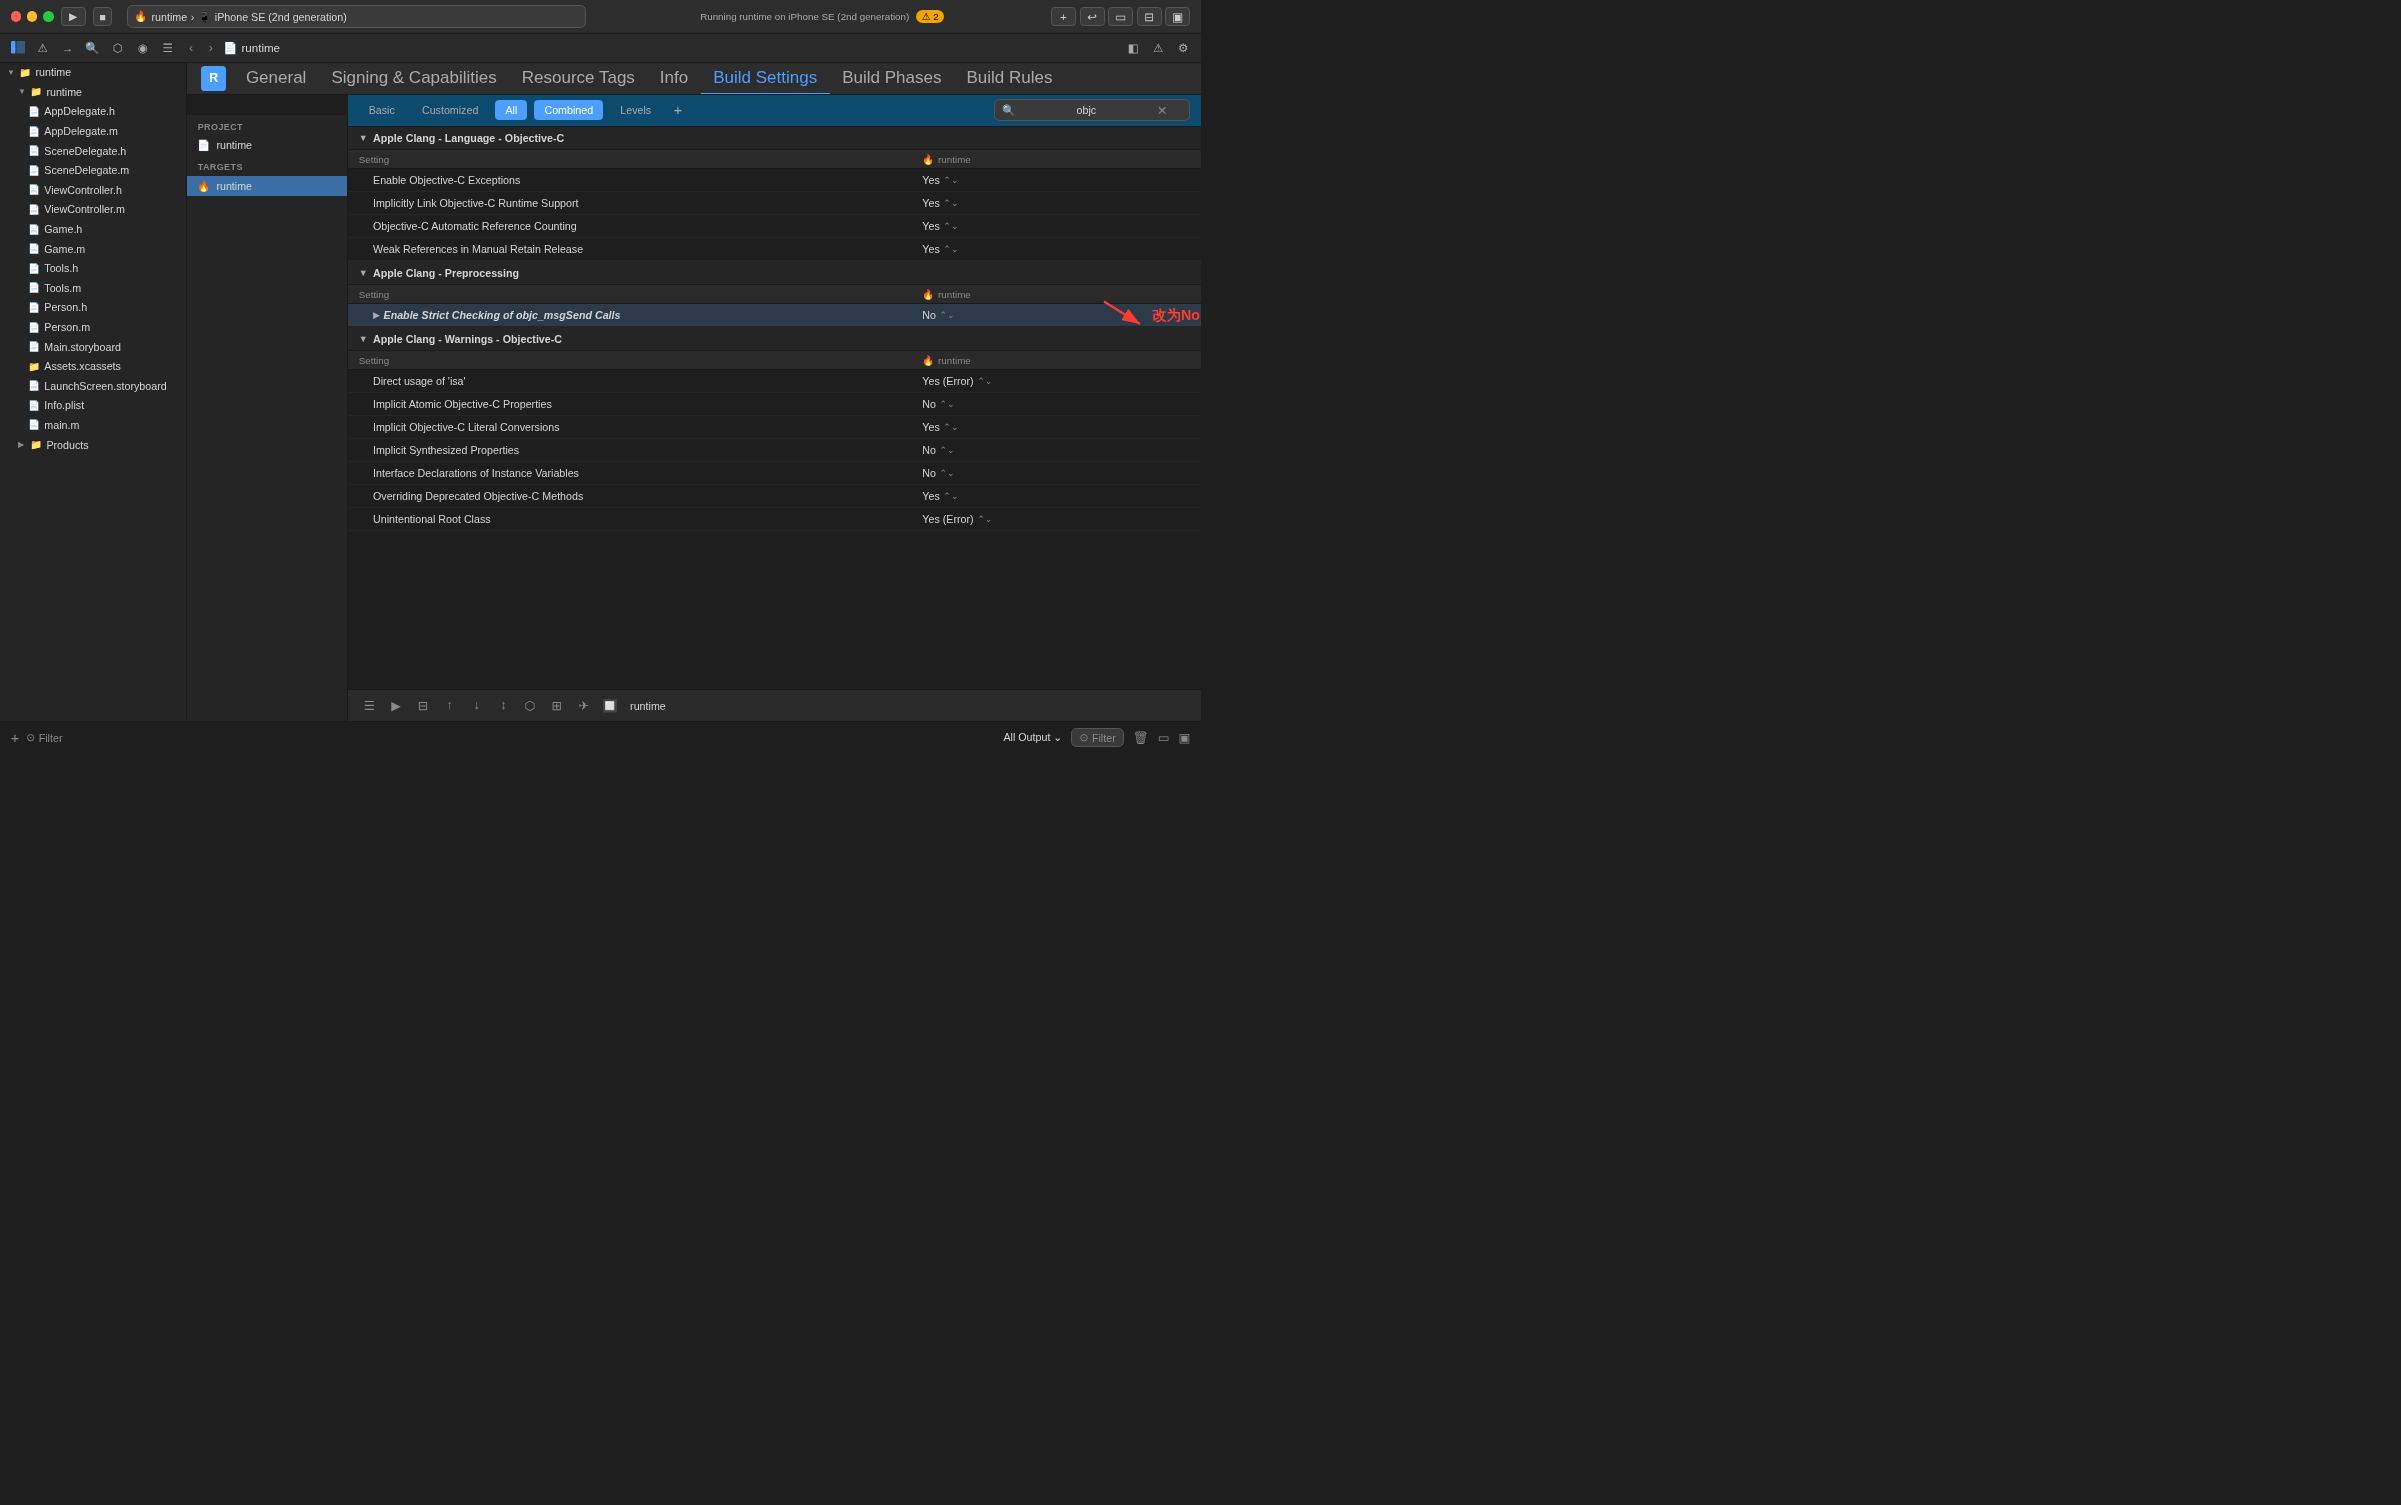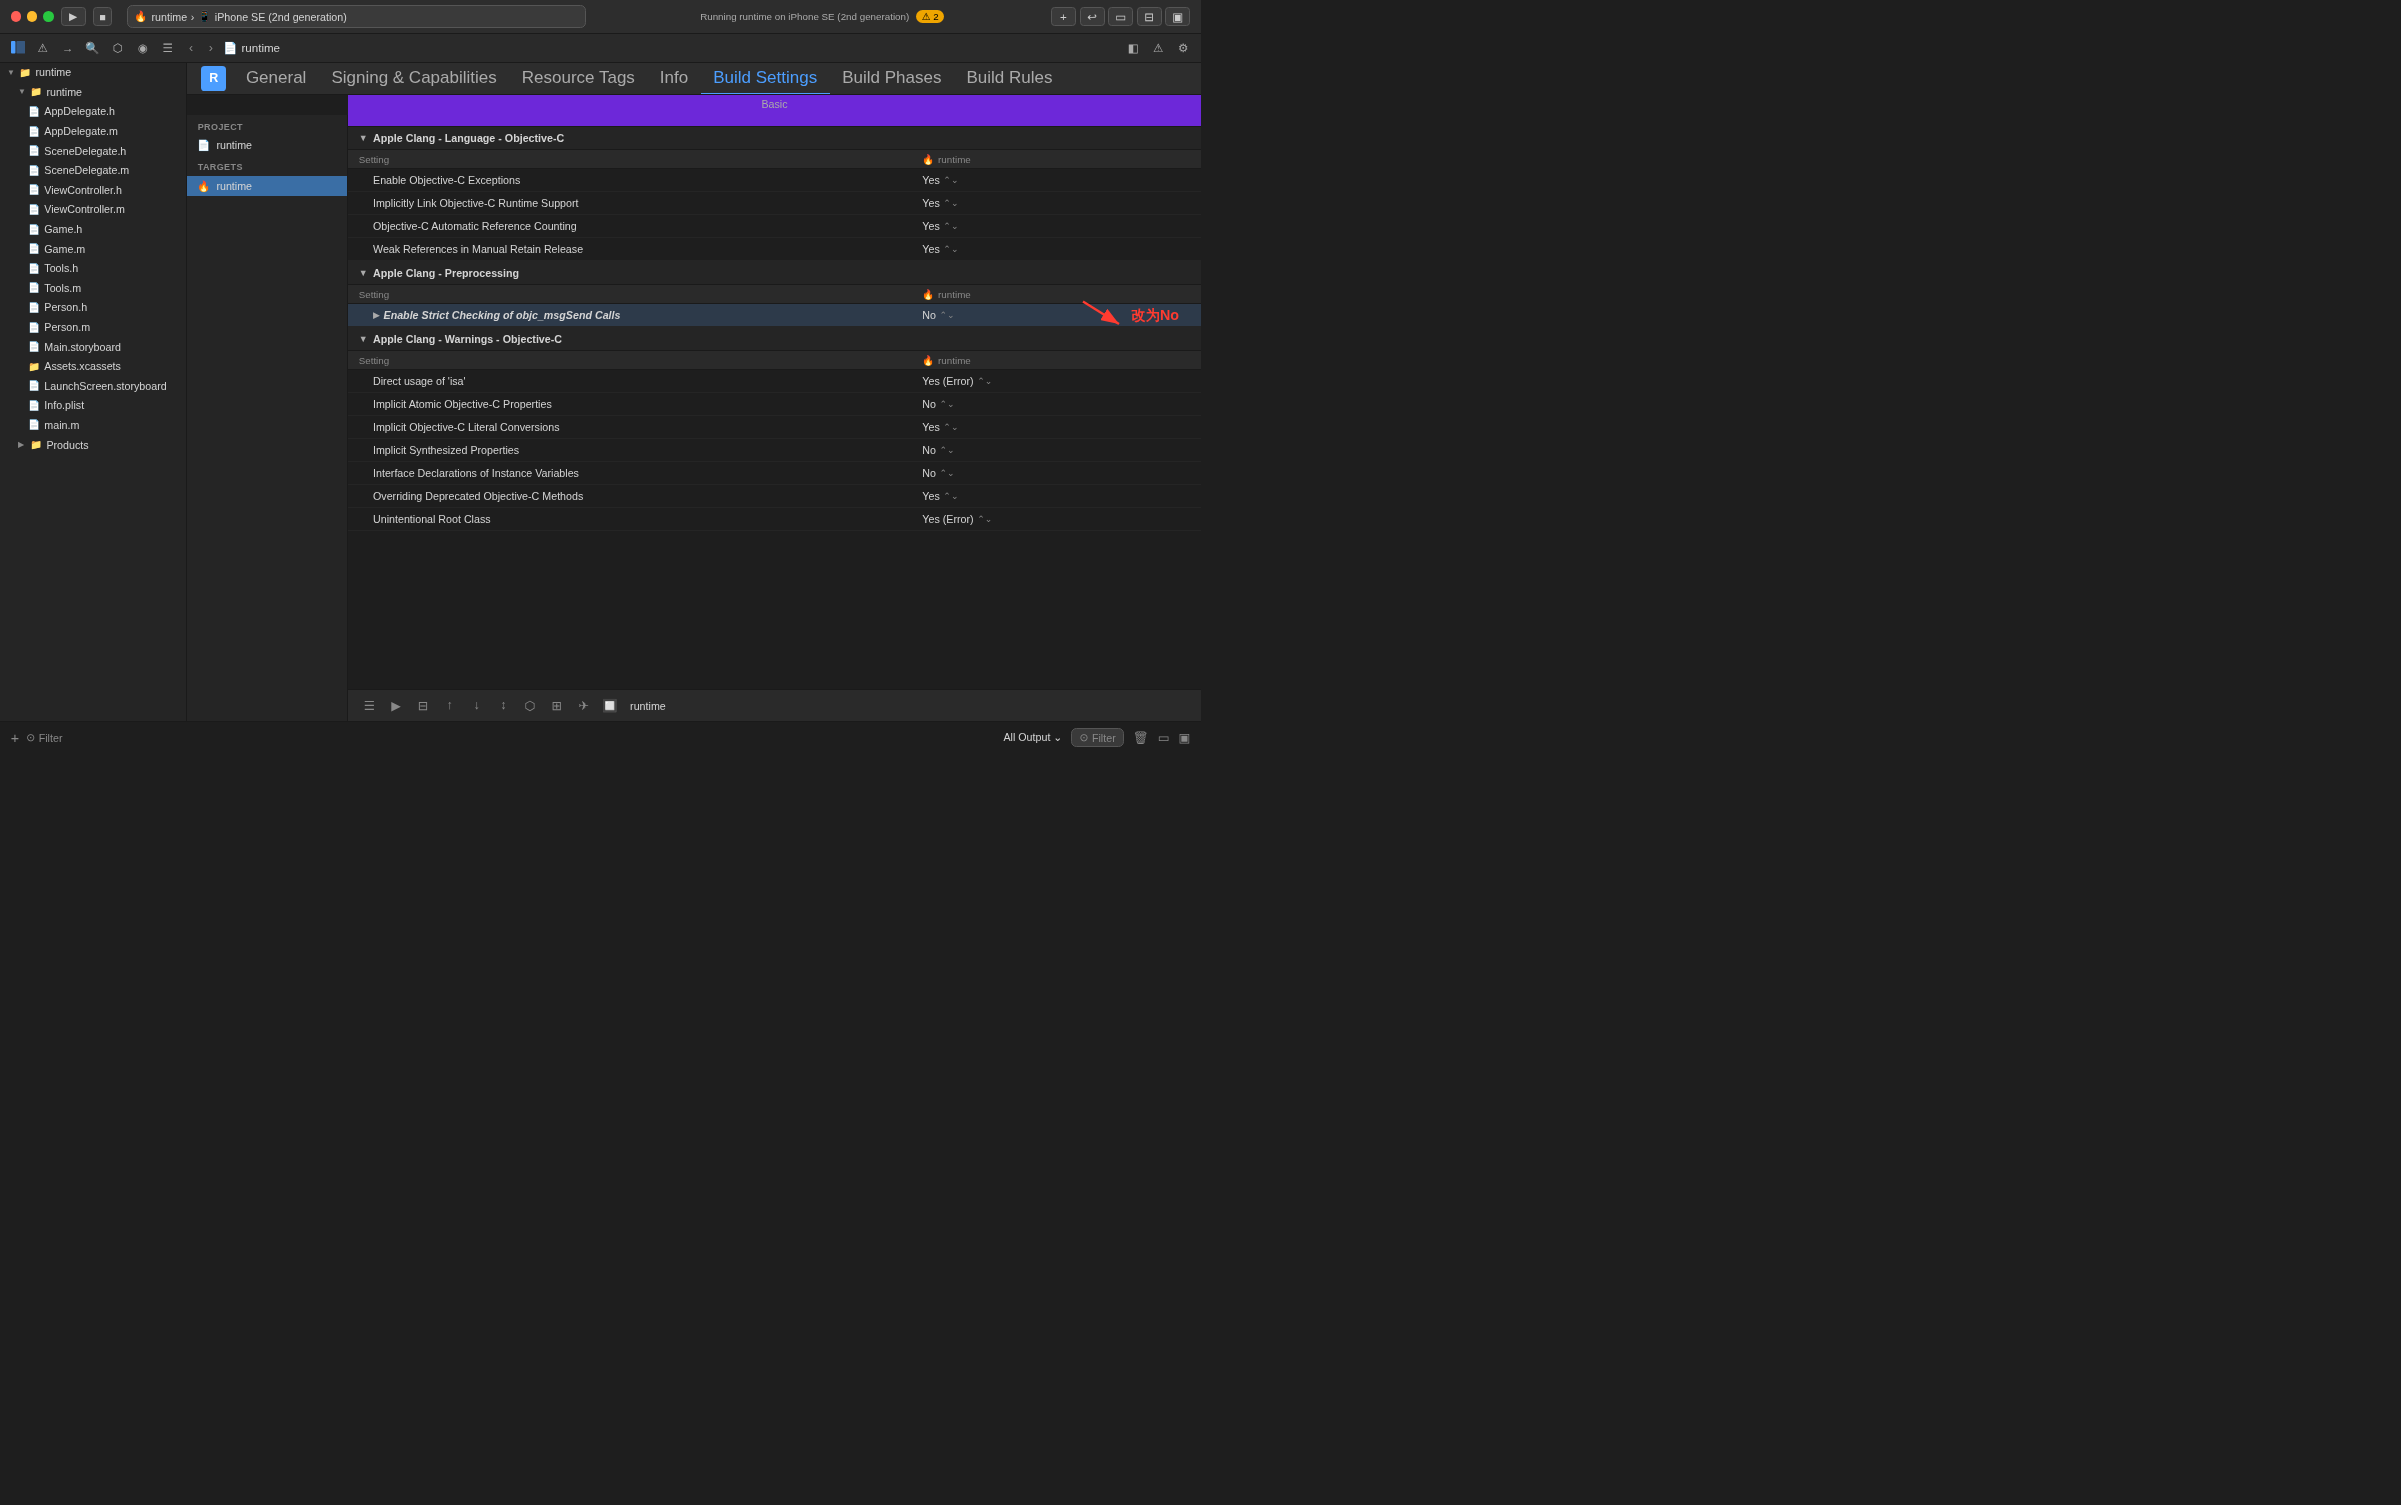--- a/index.html
+++ b/index.html
@@ -208,27 +208,26 @@
     
     .build-settings {
       flex: 1;
       display: flex;
       flex-direction: column;
       overflow: hidden;
     }
 
     .filter-toolbar {
       height: 32px;
-      background: #6d28d9;
+      background: #0c4a6e;
       display: flex;
       align-items: center;
       padding: 0 10.7px;
       gap: 7.1px;
       border-bottom: 0.9px solid #1a1a1a;
-      flex-direction: column;
     }
     .filter-btn {
       padding: 2.7px 9px;
       border-radius: 3.6px;
       font-size: 10.7px;
       cursor: pointer;
       background: transparent;
       border: 0.9px solid transparent;
       color: #aaa;
     }
@@ -634,21 +633,21 @@
           </div>
 
           <div class="setting-row row-highlight-blue" style="position:relative;">
             <span style="color:#aaa; font-size:9px; margin-right:3.6px;">▶</span>
             <div class="setting-name" style="font-weight:600;font-style:italic;">Enable Strict Checking of objc_msgSend Calls</div>
             <div class="setting-value">
               <span>No</span>
               <span class="stepper">⌃⌄</span>
             </div>
 
-            <div style="position:absolute; right:22px; top:50%; transform:translateY(-50%); display:flex; align-items:center; gap:3.6px;">
+            <div style="position:absolute; right:1px; top:50%; transform:translateY(-50%); display:flex; align-items:center; gap:3.6px;">
               <svg width="54" height="36" viewBox="0 0 60 40">
                 <path d="M10 5 L50 30" stroke="#ff3b30" stroke-width="2.5" fill="none" marker-end="url(#arrowhead)"></path>
                 <defs>
                   <marker id="arrowhead" markerWidth="8" markerHeight="6" refX="8" refY="3" orient="auto">
                     <polygon points="0 0, 8 3, 0 6" fill="#ff3b30"></polygon>
                   </marker>
                 </defs>
               </svg>
               <span style="color:#ff3b30; font-size:14.3px; font-weight:700;">改为No</span>
             </div>

